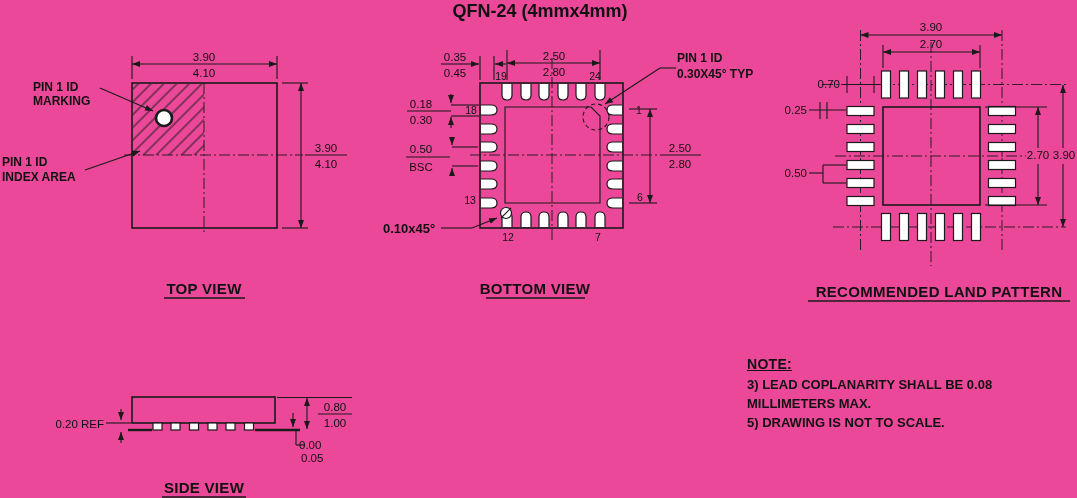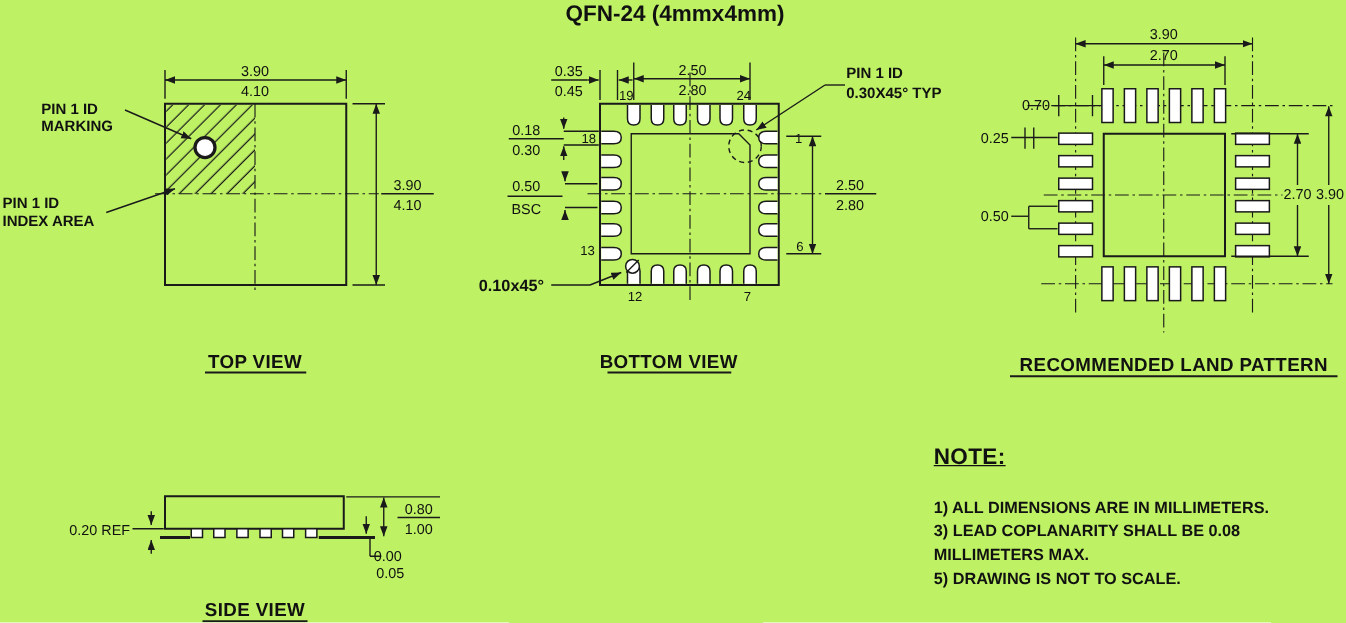--- a/index.html
+++ b/index.html
@@ -1,35 +1,35 @@
 <!DOCTYPE html>
 <html><head>
 <meta charset="utf-8">
 <style>
   html,body{margin:0;padding:0;background:#ffffff;}
-  .page{position:relative;width:1077px;height:498px;background:#bef264;
+  .page{position:relative;width:1077px;height:498px;background:#ec4899;
         font-family:"Liberation Sans",sans-serif;overflow:hidden;}
   svg{position:absolute;left:0;top:0;}
   svg text{fill:#111;font-family:"Liberation Sans",sans-serif;}
   .dim{font-size:11.5px;}
   .pin{font-size:10.5px;}
   .lbl{font-size:12px;font-weight:bold;}
   .big{font-size:13px;font-weight:bold;}
   .vt{font-size:15px;font-weight:bold;letter-spacing:.3px;}
   .ttl{font-size:18px;font-weight:bold;}
   .mid{text-anchor:middle;}
   .end{text-anchor:end;}
   .ln{stroke:#1a1a1a;stroke-width:1.1;fill:none;}
   .thick{stroke-width:1.6;}
   .seat{stroke-width:2.4;}
   .cl{stroke:#1a1a1a;stroke-width:.9;fill:none;stroke-dasharray:11 3 2 3;}
   .dashc{stroke:#1a1a1a;stroke-width:1.1;fill:none;stroke-dasharray:4 3;}
   .pad{stroke:#1a1a1a;stroke-width:1.2;fill:#ffffff;}
   .notes{position:absolute;left:747px;top:355px;width:331px;color:#111;}
-  .notes h3{margin:0 0 21px 0;font-size:18px;display:inline-block;
+  .notes h3{margin:0 0 4px 0;font-size:14px;display:inline-block;
             text-decoration:underline;letter-spacing:.3px;}
   .notes ul{list-style:none;margin:0;padding:0;font-size:13px;font-weight:bold;line-height:1.45;}
 </style>
 </head>
 <body>
 
 <div class="page">
 <svg width="1077" height="498" viewBox="0 0 1077 498">
   <defs>
     <marker id="aE" orient="auto" markerUnits="userSpaceOnUse" markerWidth="10" markerHeight="8" refX="8" refY="3">
@@ -323,18 +323,17 @@
     </g>
 
     <text class="vt mid" x="204" y="493">SIDE VIEW</text>
     <line x1="162" y1="497" x2="246" y2="497" class="ln thick"></line>
   </g>
 </svg>
 
 <div class="notes">
   <h3>NOTE:</h3>
   <ul>
-    <li>1) ALL DIMENSIONS ARE IN MILLIMETERS.</li>
     <li>3) LEAD COPLANARITY SHALL BE 0.08 MILLIMETERS MAX.</li>
     <li>5) DRAWING IS NOT TO SCALE.</li>
   </ul>
 </div>
 </div>
 
 </body></html>

